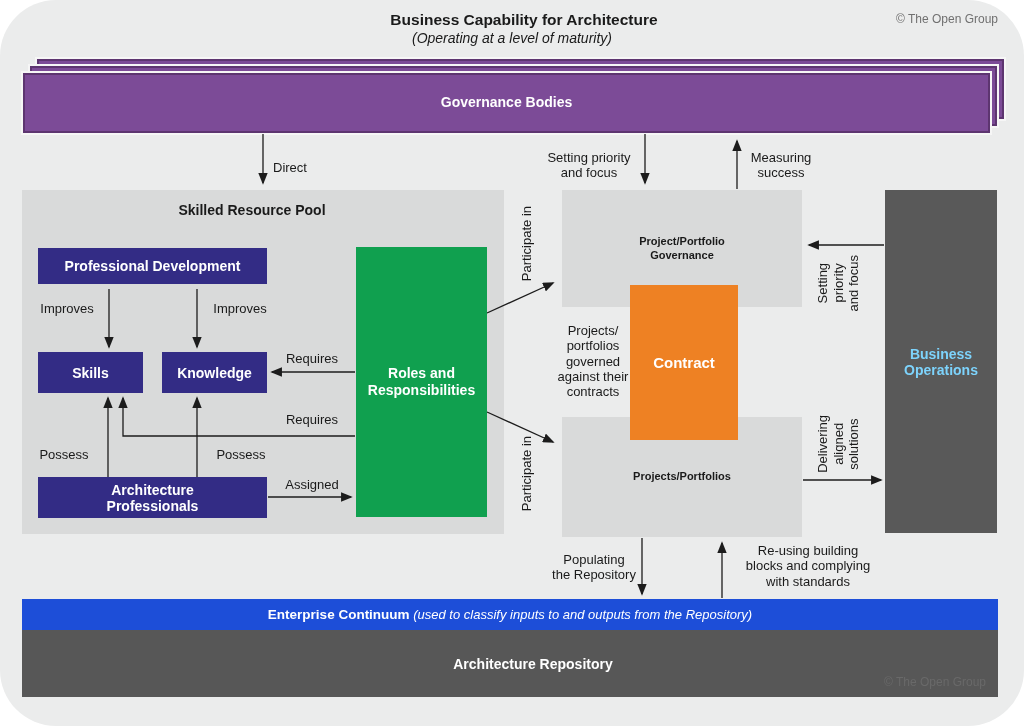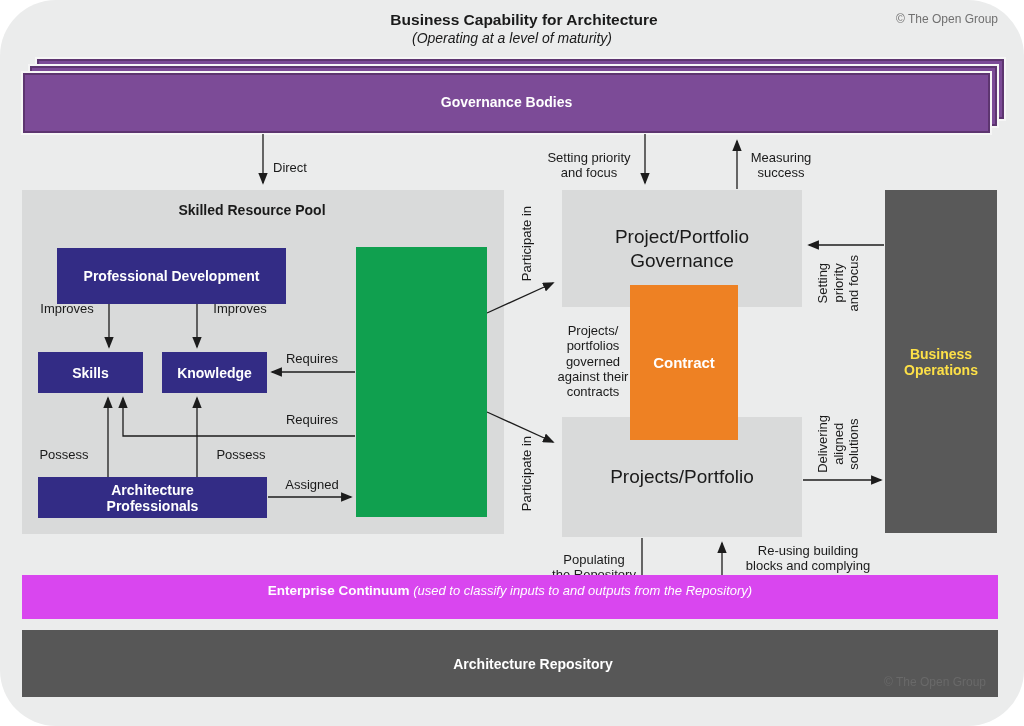--- a/index.html
+++ b/index.html
@@ -14,28 +14,28 @@
   .copyright{top:12px;right:26px;font-size:12px;color:#707070;}
   
   .gov{width:967px;height:60px;background:#7c4b97;border:2px solid #5d3570;box-shadow:0 0 0 2px #f6f6f6;box-sizing:border-box;}
   .gov-label{width:100%;height:100%;line-height:54px;text-align:center;color:#ffffff;font-weight:bold;font-size:14px;}
   
   .panel{background:#d9dada;}
   .srp-title{left:22px;top:202px;width:460px;text-align:center;font-weight:bold;font-size:14px;}
   .indigo{background:#332c85;color:#ffffff;font-weight:bold;font-size:14px;}
   .green{background:#10a04f;color:#ffffff;}
   .orange{background:#ee8123;color:#ffffff;font-weight:bold;font-size:15px;}
-  .dark{background:#595959;color:#fde047;font-weight:bold;font-size:14px;}
+  .dark{background:#595959;color:#7dd3fc;font-weight:bold;font-size:14px;}
   .lbl{font-size:13px;text-align:center;line-height:1.18;}
   .vlabel{writing-mode:vertical-rl;transform:rotate(180deg);font-size:13px;text-align:center;line-height:1.2;}
   .gtitle{font-weight:bold;font-size:14px;line-height:1.25;}
   .gsub{font-style:italic;font-size:13.5px;line-height:1.3;}
-  .ppg-text{font-weight:normal;font-size:19px;line-height:1.25;}
+  .ppg-text{font-weight:bold;font-size:11px;line-height:1.25;}
   
-  .ec{left:22px;top:575px;width:976px;height:44px;background:#d946ef;color:#ffffff;text-align:center;line-height:31px;font-size:13px;}
+  .ec{left:22px;top:599px;width:976px;height:44px;background:#1d4ed8;color:#ffffff;text-align:center;line-height:31px;font-size:13px;}
   .ec b{font-size:13.5px;}
   .ec i{font-style:italic;}
   .ar{left:22px;top:630px;width:976px;height:67px;background:#575757;color:#ffffff;}
   .ar-label{font-weight:bold;font-size:14px;margin-left:46px;}
   .watermark{position:absolute;right:12px;bottom:8px;font-size:12px;color:#696969;font-weight:normal;}
   svg{position:absolute;left:0;top:0;}
 </style>
 </head>
 <body>
 
@@ -77,38 +77,40 @@
     <path d="M487,313 L553,283" marker-end="url(#arrow)"></path>
     <path d="M487,412 L553,442" marker-end="url(#arrow)"></path>
     <path d="M884,245 L809,245" marker-end="url(#arrow)"></path>
     <path d="M803,480 L881,480" marker-end="url(#arrow)"></path>
     <path d="M642,538 L642,594" marker-end="url(#arrow)"></path>
     <path d="M722,598 L722,543" marker-end="url(#arrow)"></path>
   </g>
 </svg>
 
 <div class="abs srp-title">Skilled Resource Pool</div>
-<div class="abs indigo ctr" style="left:38px;top:248px;width:229px;height:56px;margin-left:19px;">Professional Development</div>
+<div class="abs indigo ctr" style="left:38px;top:248px;width:229px;height:36px;">Professional Development</div>
 <div class="abs indigo ctr" style="left:38px;top:352px;width:105px;height:41px;">Skills</div>
 <div class="abs indigo ctr" style="left:162px;top:352px;width:105px;height:41px;">Knowledge</div>
 <div class="abs indigo ctr pre" style="left:38px;top:477px;width:229px;height:41px;">Architecture
 Professionals</div>
 
 <div class="abs green ctr" style="left:356px;top:247px;width:131px;height:270px;flex-direction:column;">
+  <div class="gtitle pre">Roles and
+Responsibilities</div>
 </div>
 
 <div class="abs ctr ppg-text pre" style="left:562px;top:190px;width:240px;height:117px;">Project/Portfolio
 Governance</div>
 <div class="abs orange ctr" style="left:630px;top:285px;width:108px;height:155px;">Contract</div>
 <div class="abs lbl pre" style="left:548px;top:323px;width:90px;">Projects/
 portfolios
 governed
 against their
 contracts</div>
-<div class="abs ctr ppg-text pre" style="left:562px;top:417px;width:240px;height:120px;">Projects/Portfolio</div>
+<div class="abs ctr ppg-text pre" style="left:562px;top:417px;width:240px;height:120px;">Projects/Portfolios</div>
 
 <div class="abs lbl" style="left:273px;top:160px;width:60px;text-align:left;">Direct</div>
 <div class="abs lbl pre" style="left:534px;top:150px;width:110px;">Setting priority
 and focus</div>
 <div class="abs lbl pre" style="left:741px;top:150px;width:80px;">Measuring
 success</div>
 <div class="abs lbl" style="left:32px;top:301px;width:70px;">Improves</div>
 <div class="abs lbl" style="left:205px;top:301px;width:70px;">Improves</div>
 <div class="abs lbl" style="left:277px;top:351px;width:70px;">Requires</div>
 <div class="abs lbl" style="left:277px;top:412px;width:70px;">Requires</div>

